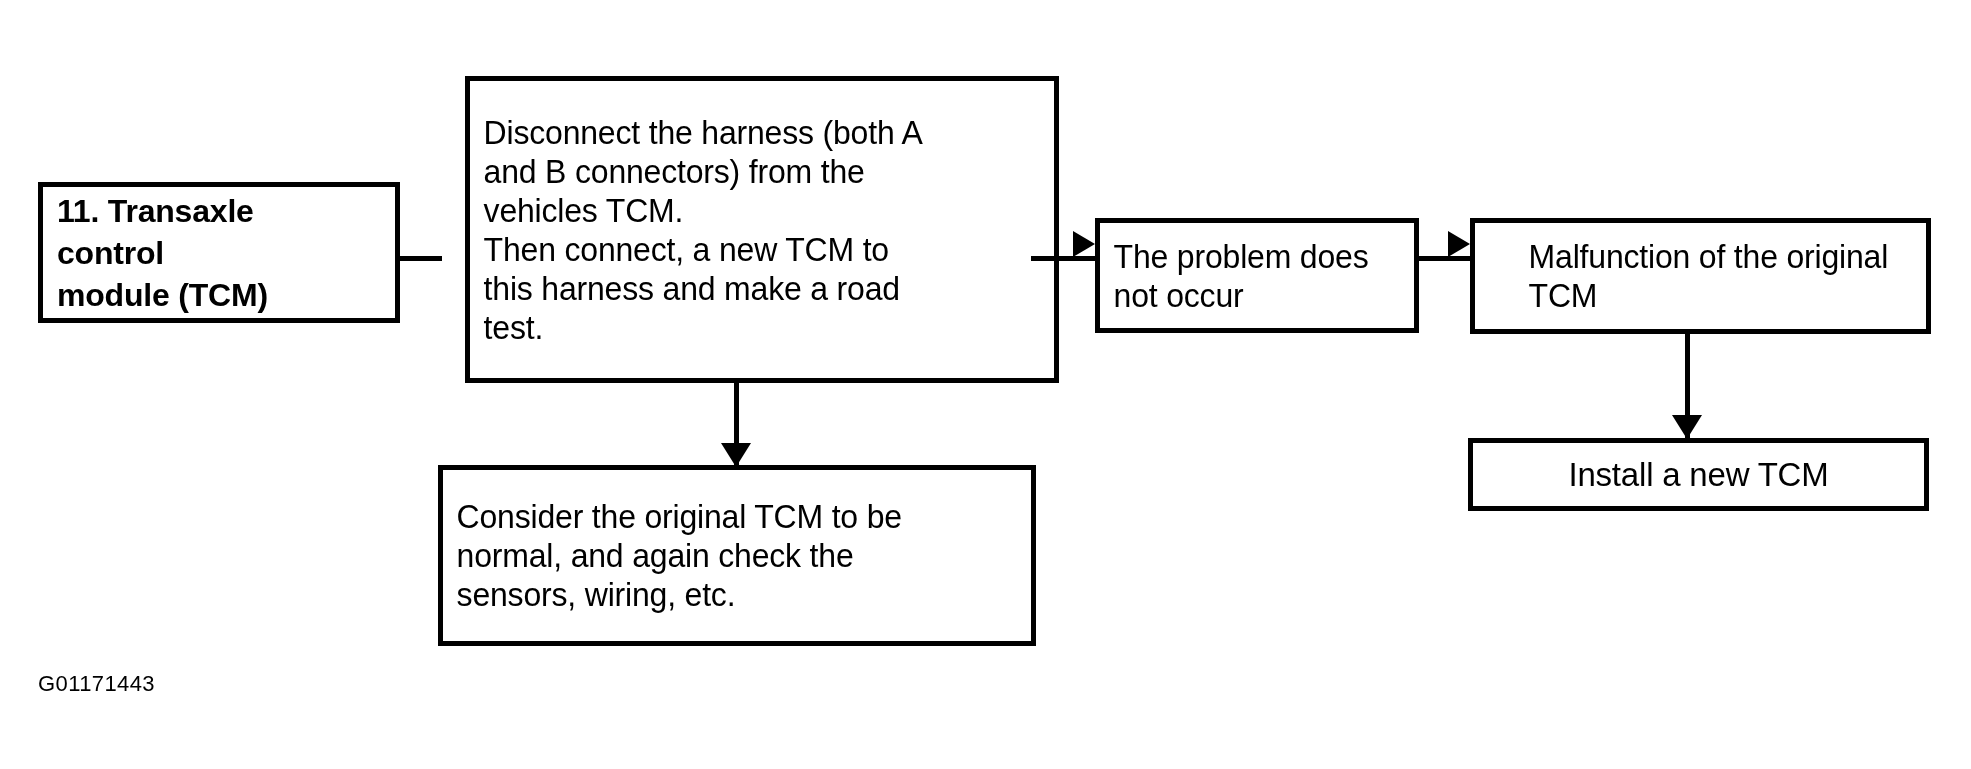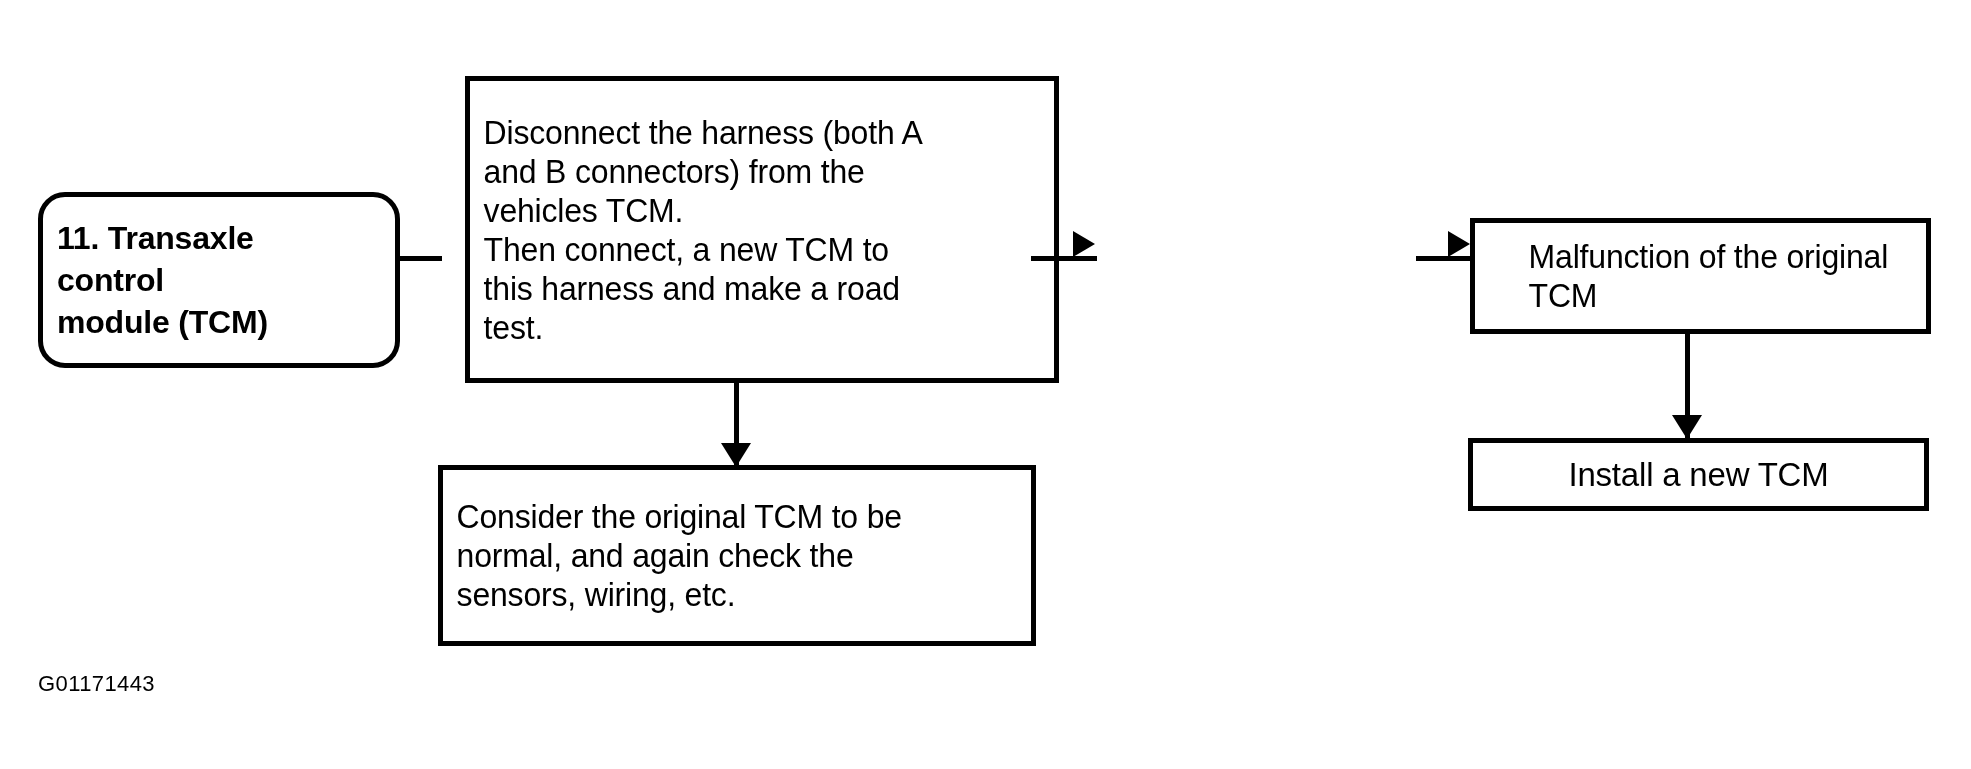--- a/index.html
+++ b/index.html
@@ -43,21 +43,21 @@
     font-size: 32px;
     line-height: 42px;
     transform: scaleX(1);
   }
   .box.center .txt {
     text-align: center;
     transform: scaleX(1);
   }
 
   
-  #box-transaxle       { left: 38px;   top: 192px; width: 362px; height: 176px; border-radius: 27px; }
+  #box-transaxle       { left: 38px;   top: 182px; width: 362px; height: 141px; }
   #box-disconnect      { left: 440px;  top: 76px;  width: 594px; height: 307px; margin-left: 25px; }
   #box-problem         { left: 1095px; top: 218px; width: 324px; height: 115px; }
   #box-malfunction     { left: 1470px; top: 218px; width: 461px; height: 116px; padding-left: 40px; }
   #box-install         { left: 1468px; top: 438px; width: 461px; height: 73px;  }
   #box-consider        { left: 438px;  top: 465px; width: 598px; height: 181px; }
 
   
   .hline {
     position: absolute;
     height: 5px;
@@ -126,20 +126,24 @@
 
   <div class="box" id="box-disconnect">
     <span class="txt">Disconnect the harness (both A
 and B connectors) from the
 vehicles TCM.
 Then connect, a new TCM to
 this harness and make a road
 test.</span>
   </div>
 
+  <div class="box" id="box-problem">
+    <span class="txt">The problem does
+not occur</span>
+  </div>
 
   <div class="box" id="box-malfunction">
     <span class="txt">Malfunction of the original
 TCM</span>
   </div>
 
   <div class="box" id="box-consider">
     <span class="txt">Consider the original TCM to be
 normal, and again check the
 sensors, wiring, etc.</span>

